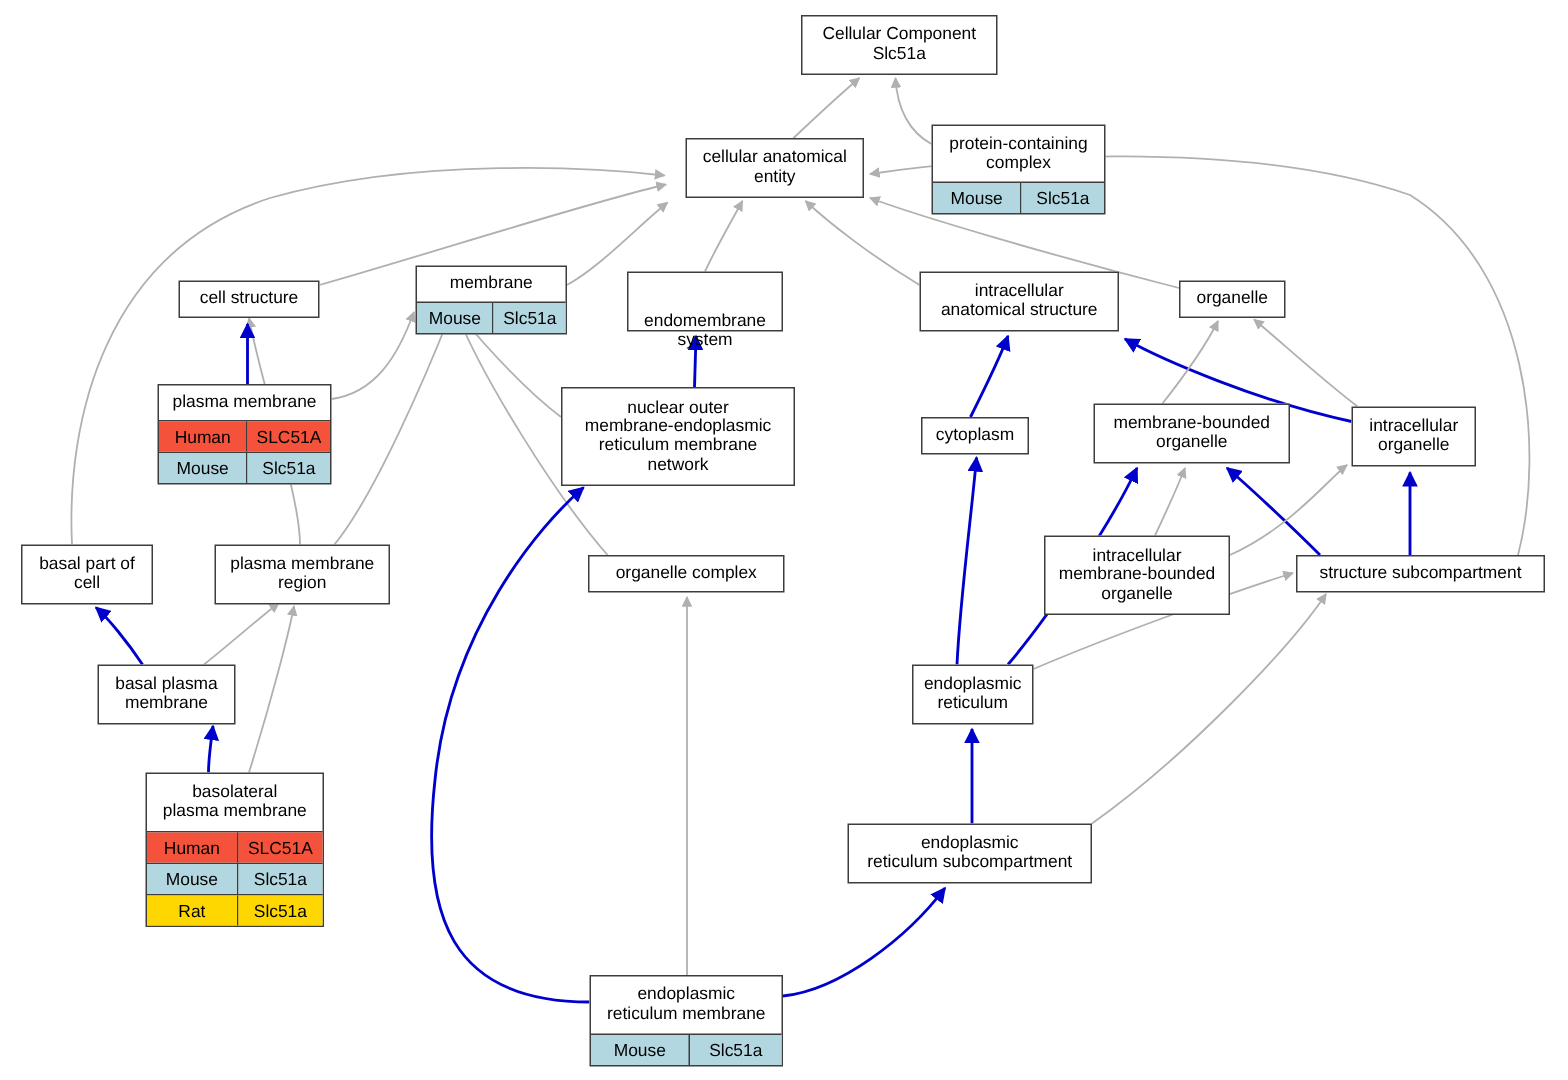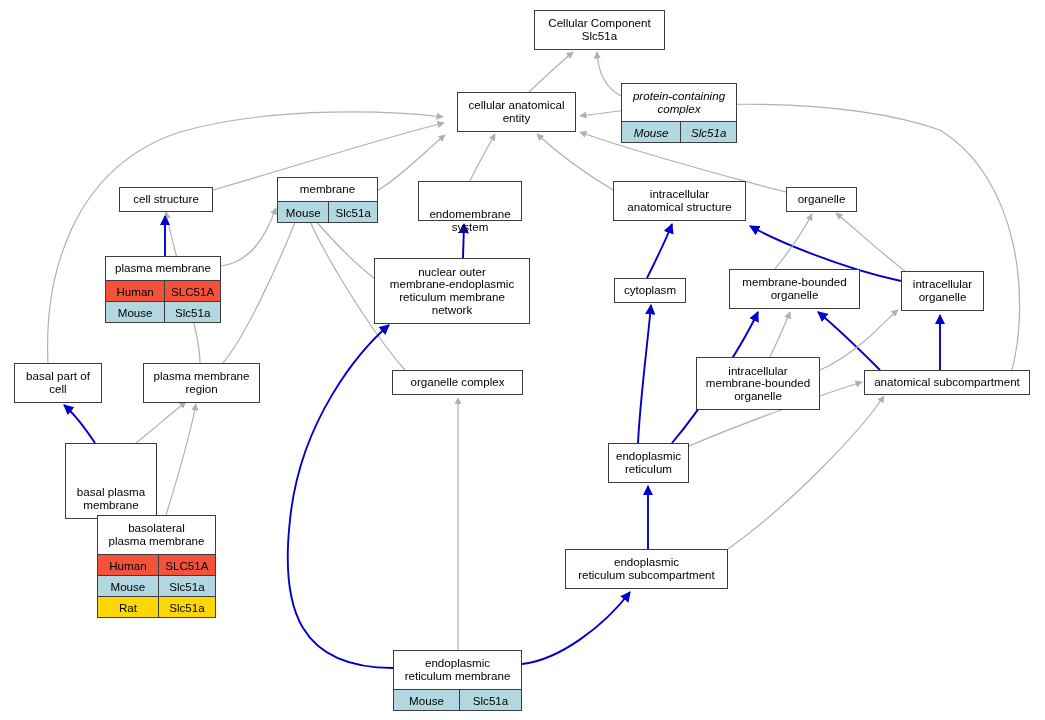--- a/index.html
+++ b/index.html
@@ -71,21 +71,21 @@
       <div class="node" style="left: 534px; top: 10px; width: 131px;">
         <div style="display: flex; align-items: center; justify-content: center; height: 38px; text-align: center; font-size: 11.6px; line-height: 12.6px;">
           <div class="title" style="height: auto;">Cellular Component<br>Slc51a</div>
         </div>
       </div>
       <div class="node" style="left: 457px; top: 92px; width: 119px;">
         <div style="display: flex; align-items: center; justify-content: center; height: 38px; text-align: center; font-size: 11.6px; line-height: 12.6px;">
           <div class="title" style="height: auto;">cellular anatomical<br>entity</div>
         </div>
       </div>
-      <div class="node" style="left: 621px; top: 83px; width: 116px; font-style: italic;">
+      <div class="node" style="left: 621px; top: 83px; width: 116px;">
         <div style="display: flex; align-items: center; justify-content: center; height: 37px; text-align: center; font-size: 11.6px; line-height: 12.6px;">
           <div class="title" style="height: auto;">protein-containing<br>complex</div>
         </div>
         <div class="row">
           <div class="sp" style="background: rgb(178, 215, 224);">Mouse</div>
           <div class="gn" style="background: rgb(178, 215, 224);">Slc51a</div>
         </div>
       </div>
       <div class="node" style="left: 119px; top: 187px; width: 94px;">
         <div style="display: flex; align-items: center; justify-content: center; height: 23px; text-align: center; font-size: 11.6px; line-height: 12.6px;">
@@ -164,25 +164,25 @@
           <div class="title" style="height: auto;">organelle complex</div>
         </div>
       </div>
       <div class="node" style="left: 696px; top: 357px; width: 124px;">
         <div style="display: flex; align-items: center; justify-content: center; height: 51px; text-align: center; font-size: 11.6px; line-height: 12.6px;">
           <div class="title" style="height: auto;">intracellular<br>membrane-bounded<br>organelle</div>
         </div>
       </div>
       <div class="node" style="left: 864px; top: 370px; width: 166px;">
         <div style="display: flex; align-items: center; justify-content: center; height: 23px; text-align: center; font-size: 11.6px; line-height: 12.6px;">
-          <div class="title" style="height: auto;">anatomical subcompartment</div>
+          <div class="title" style="height: auto;">structure subcompartment</div>
         </div>
       </div>
       <div class="node" style="left: 65px; top: 443px; width: 92px;">
-        <div style="display: flex; align-items: center; justify-content: center; height: 38px; text-align: center; font-size: 11.6px; line-height: 12.6px; margin-top: 36px;">
+        <div style="display: flex; align-items: center; justify-content: center; height: 38px; text-align: center; font-size: 11.6px; line-height: 12.6px;">
           <div class="title" style="height: auto;">basal plasma<br>membrane</div>
         </div>
       </div>
       <div class="node" style="left: 608px; top: 443px; width: 81px;">
         <div style="display: flex; align-items: center; justify-content: center; height: 38px; text-align: center; font-size: 11.6px; line-height: 12.6px;">
           <div class="title" style="height: auto;">endoplasmic<br>reticulum</div>
         </div>
       </div>
       <div class="node" style="left: 97px; top: 515px; width: 119px;">
         <div style="display: flex; align-items: center; justify-content: center; height: 38px; text-align: center; font-size: 11.6px; line-height: 12.6px;">

